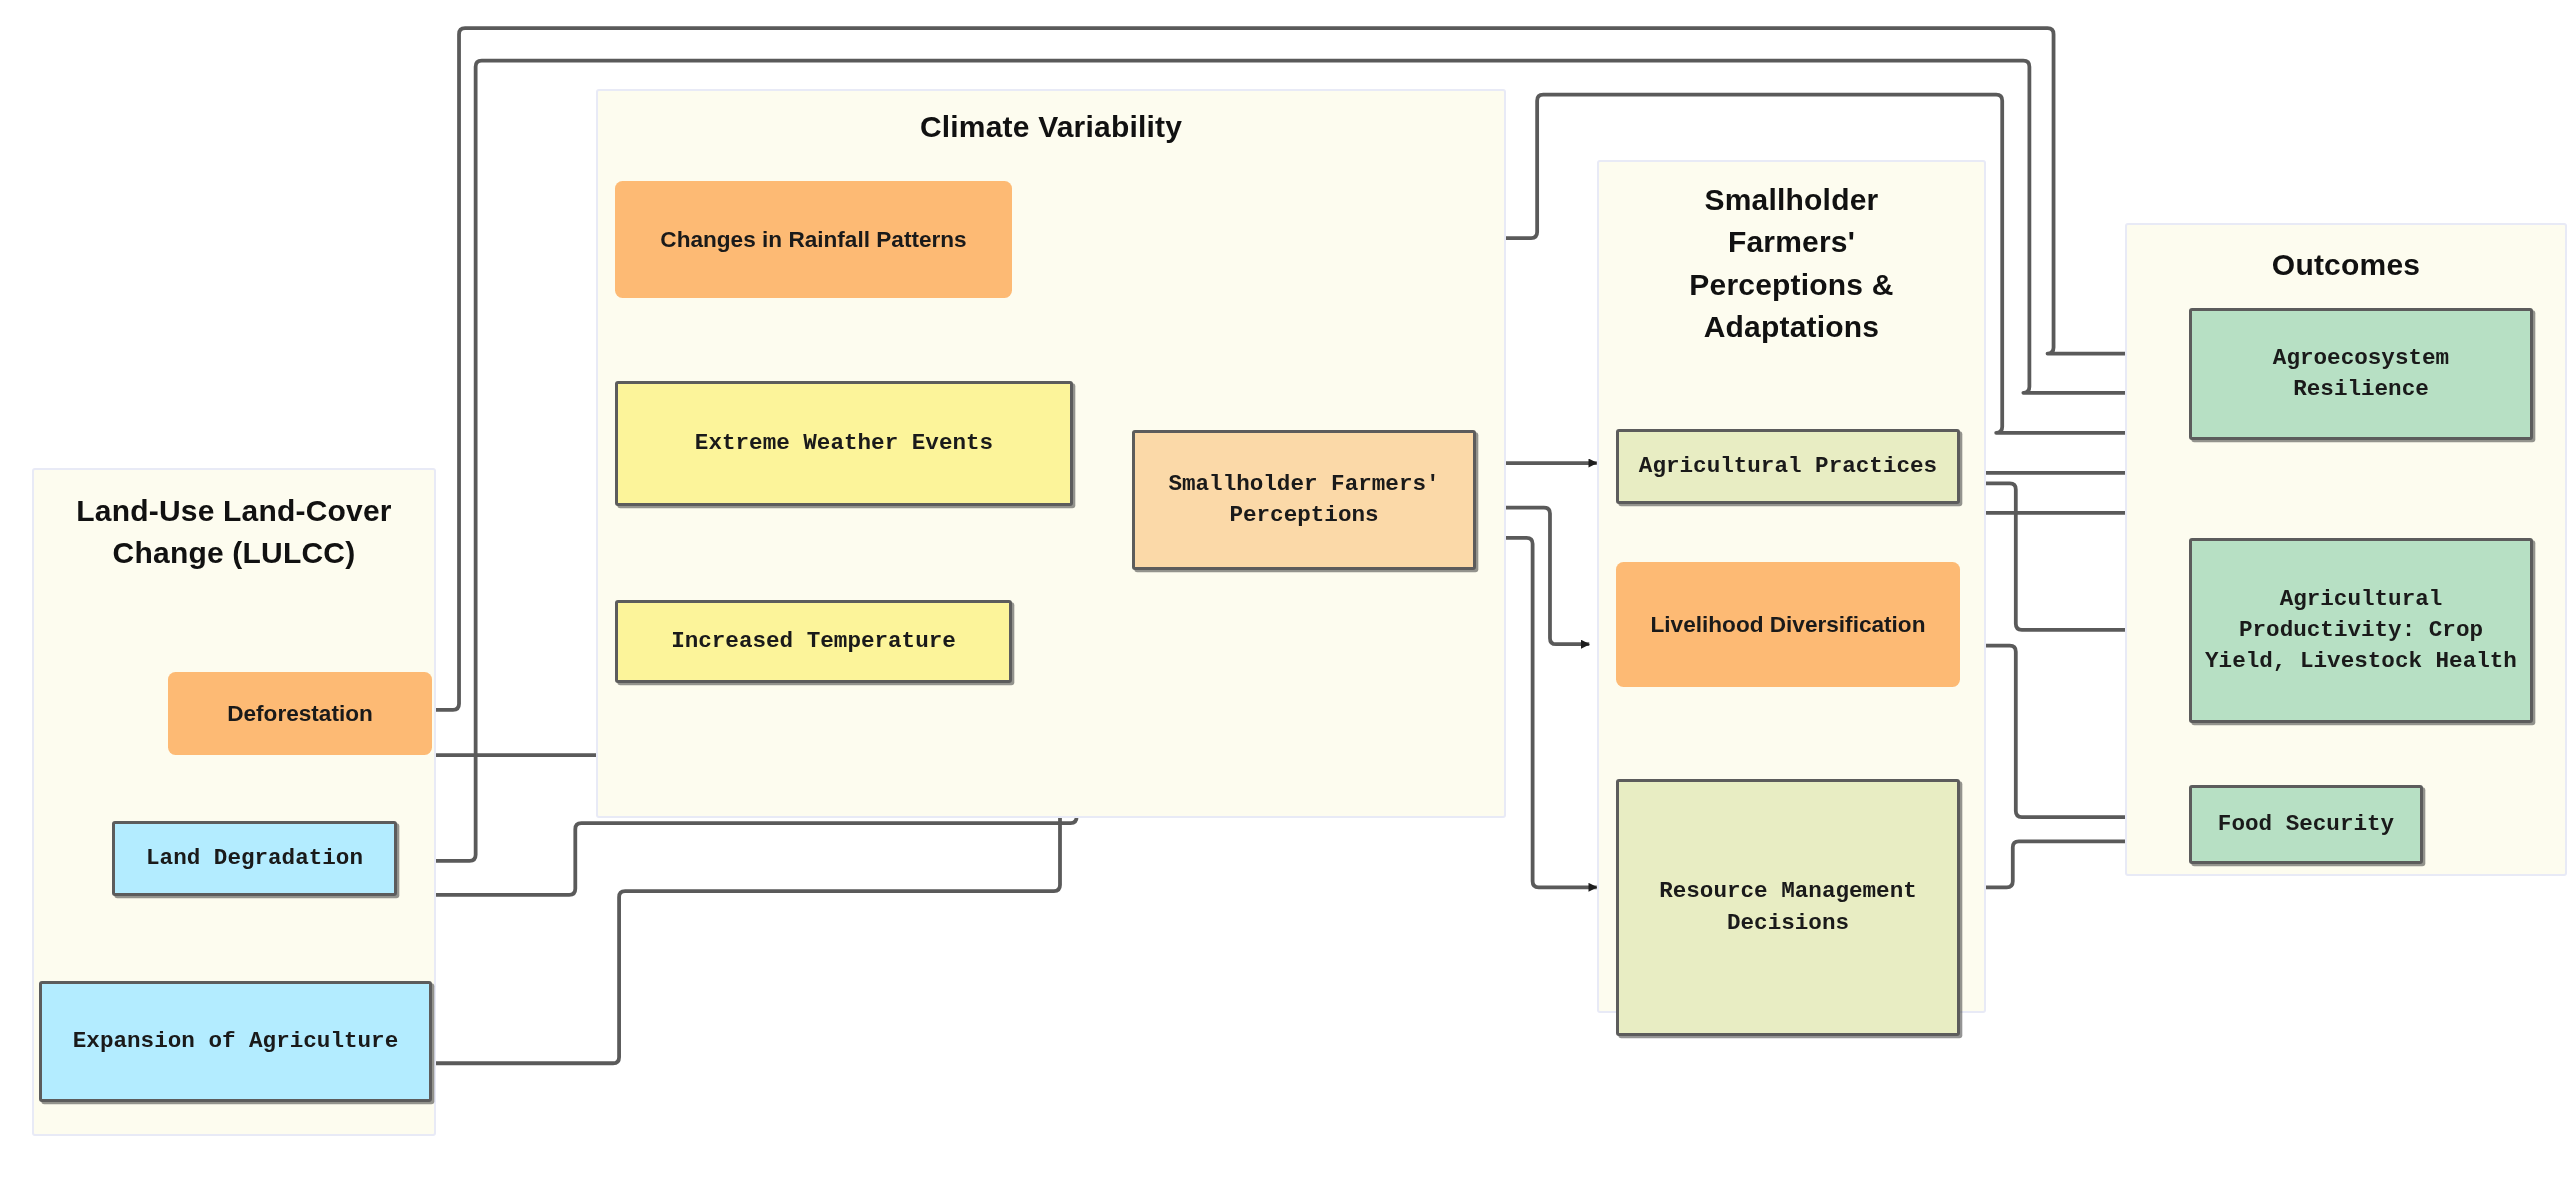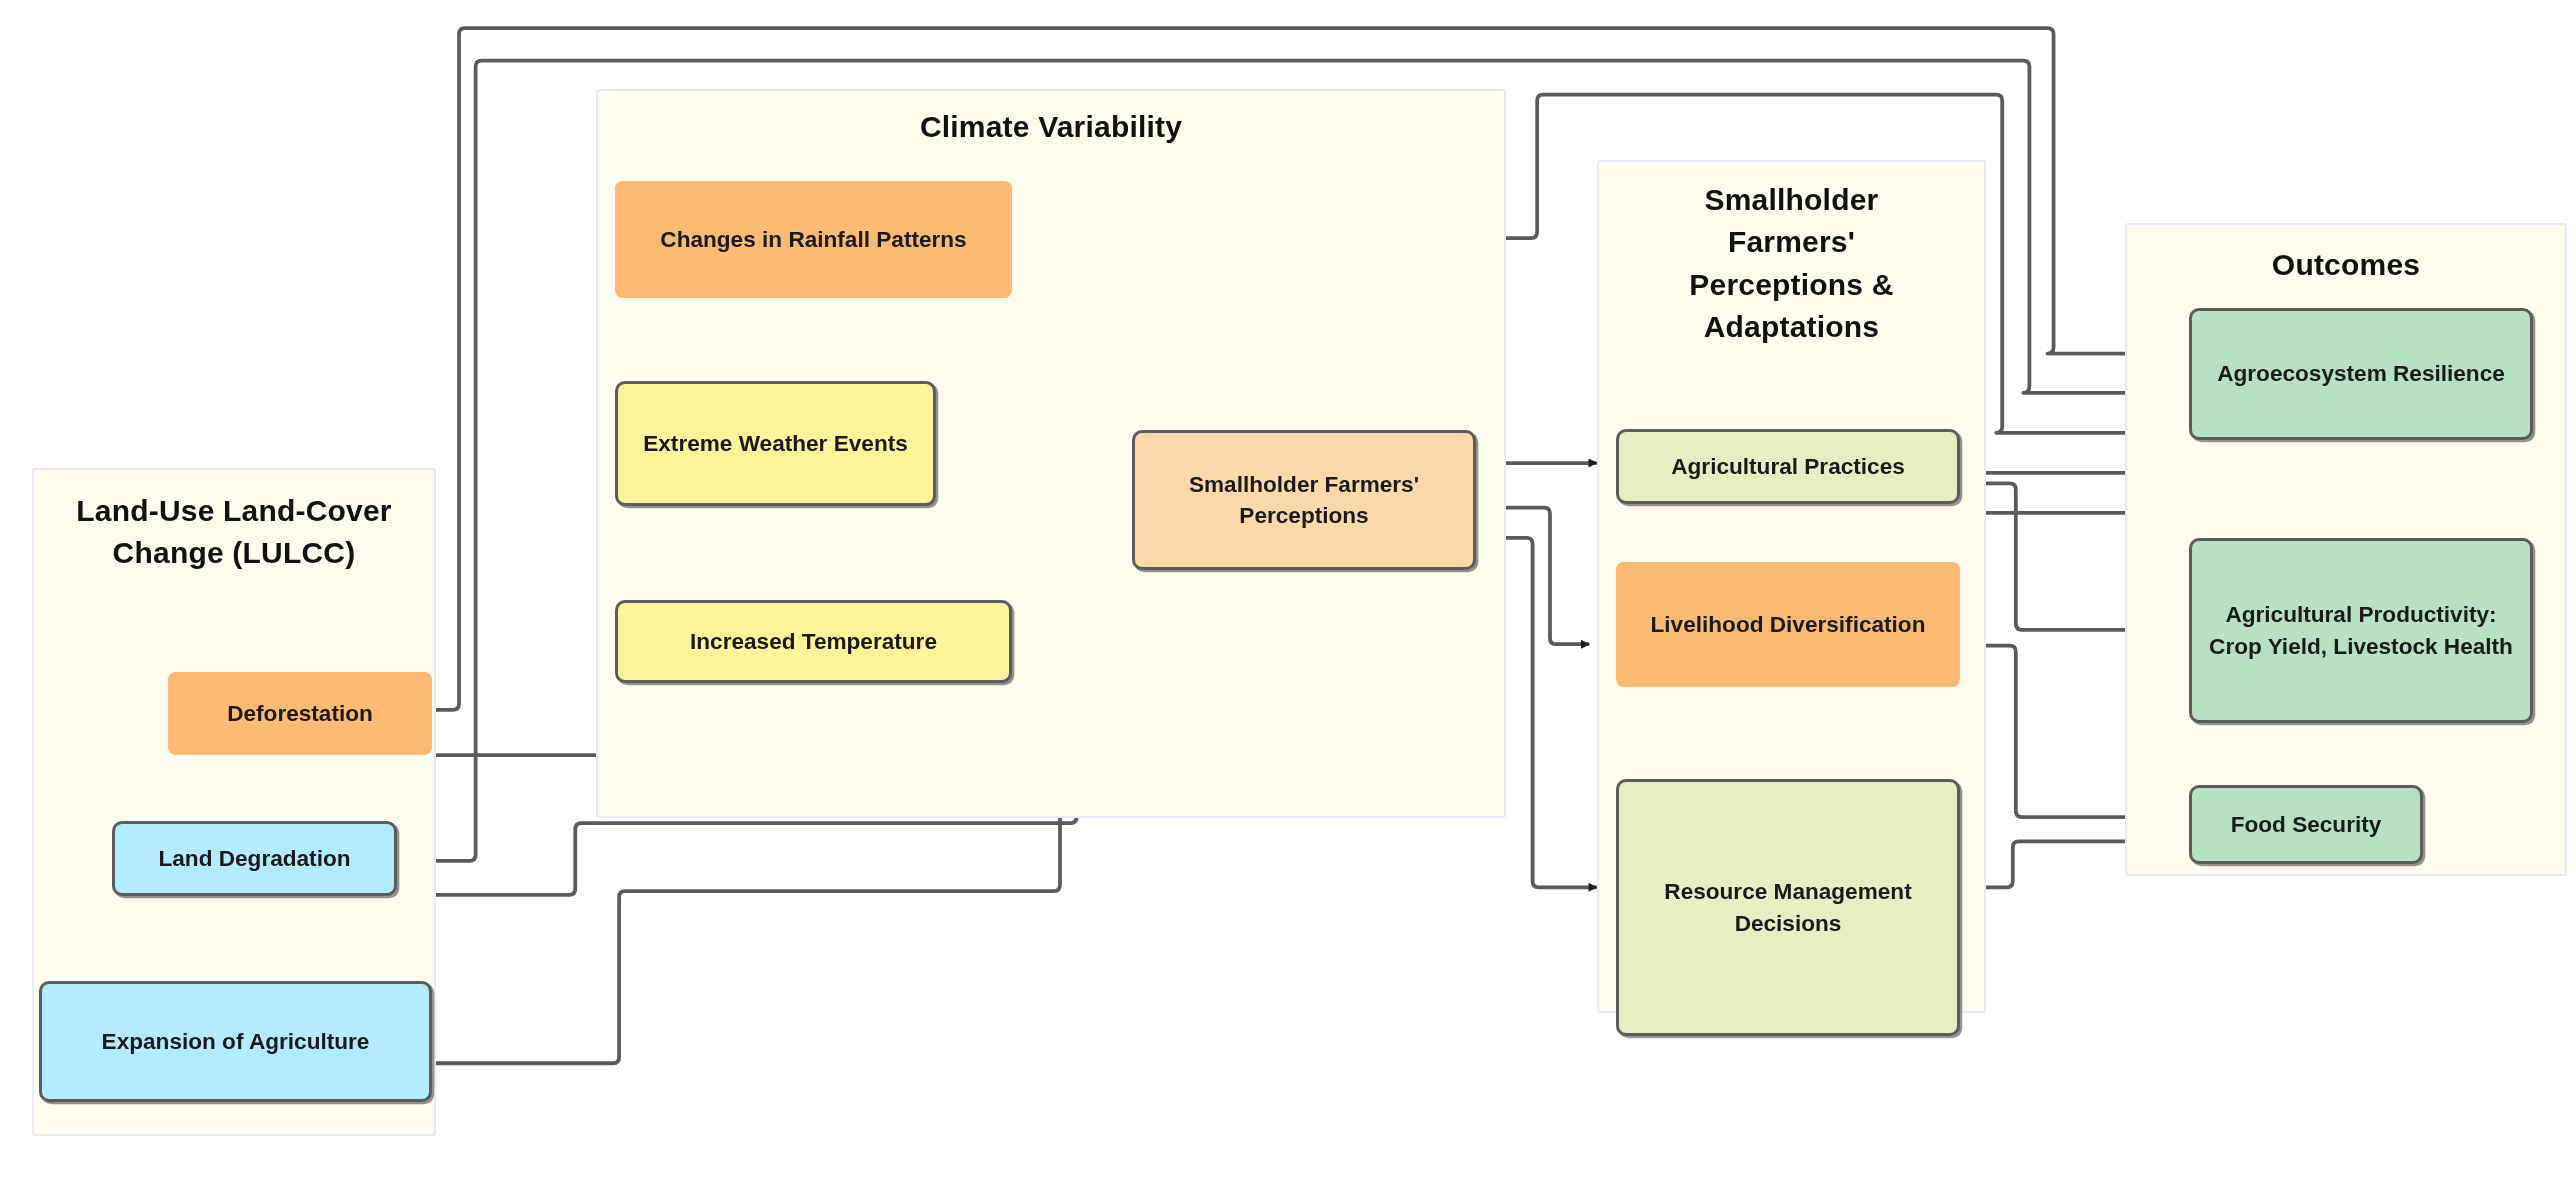--- a/index.html
+++ b/index.html
@@ -11,22 +11,22 @@
   .cluster{position:absolute;background:#fdfcef;border:2.3px solid #e8eaf6;border-radius:3px;}
   .cluster-title{position:absolute;left:0;right:0;text-align:center;color:#111111;
                  font-weight:bold;font-size:30px;line-height:1.42;letter-spacing:0.2px;}
 
   .node{position:absolute;display:flex;align-items:center;justify-content:center;
         text-align:center;color:#1a1a1a;font-size:22.6px;line-height:1.38;
         font-weight:bold;box-sizing:border-box;padding:4.5px 7.5px;}
   .node span{display:block;width:100%;}
 
   
-  .hard{border:3px solid #5c5c5c;border-radius:10px;
-        box-shadow:2.3px 2.3px 0 0 rgba(60,60,60,.55);}
+  .hard{border:3px solid #5c5c5c;border-radius:3px;
+        box-shadow:2.3px 2.3px 0 0 rgba(60,60,60,.55);font-family:Liberation Mono, monospace;}
   
   .soft{border:none;border-radius:7.5px;}
 
   .fill-blue{background:#b3ecff;}
   .fill-yellow{background:#fcf49a;}
   .fill-orange{background:#fbd9a8;}
   .fill-peach{background:#fdba74;}
   .fill-olive{background:#e8edc3;}
   .fill-green{background:#b7e0c4;}
 </style>
@@ -109,21 +109,21 @@
   </div>
 
   <div class="node hard fill-blue" style="left:39px;top:981px;width:393px;height:121px;">
     <span>Expansion of Agriculture</span>
   </div>
 
   <div class="node soft fill-peach" style="left:615px;top:181px;width:397px;height:117px;">
     <span>Changes in Rainfall Patterns</span>
   </div>
 
-  <div class="node hard fill-yellow" style="left:615px;top:381px;width:321px;height:125px;">
+  <div class="node hard fill-yellow" style="left:615px;top:381px;width:458px;height:125px;">
     <span>Extreme Weather Events</span>
   </div>
 
   <div class="node hard fill-yellow" style="left:615px;top:600px;width:397px;height:83px;">
     <span>Increased Temperature</span>
   </div>
 
   <div class="node hard fill-orange" style="left:1132px;top:430px;width:344px;height:140px;">
     <span>Smallholder Farmers' Perceptions</span>
   </div>

